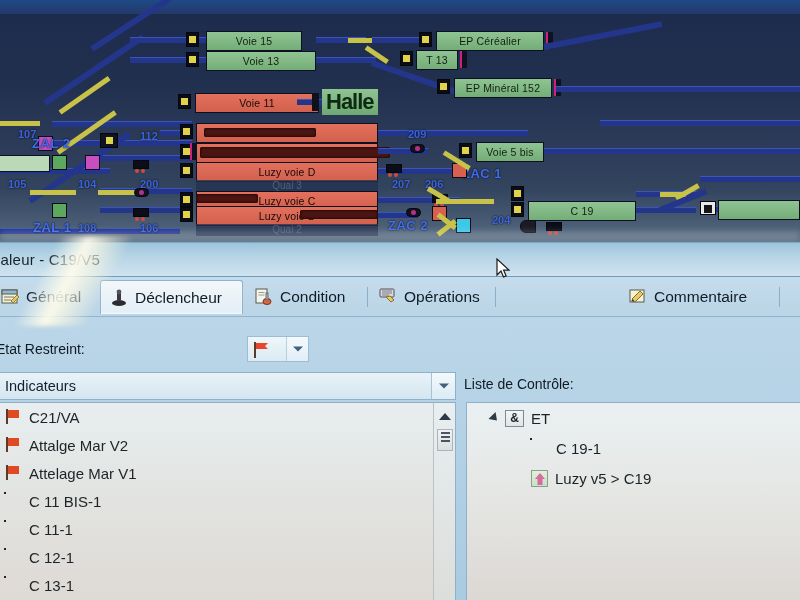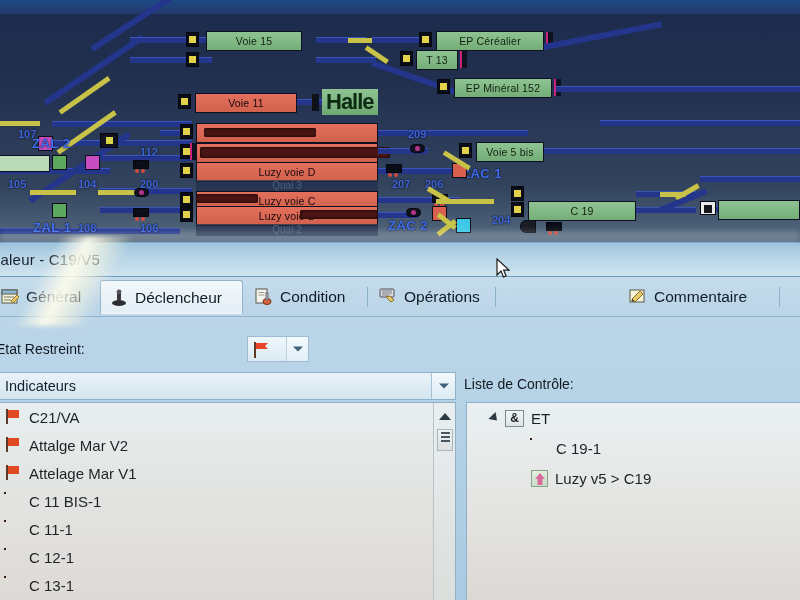--- a/index.html
+++ b/index.html
@@ -188,41 +188,44 @@
     <div class="blk" style="left:-2px;top:155px;width:52px;height:17px;background:#b9d9b7;border:1px solid #0c1020;"></div>
     <div class="sig" style="left:100px; top:133px; width:18px; height:15px; background:#121220;">
         <i style="background:#d8d84a;margin:3px auto;"></i>
       </div>
 
     <div class="zal" style="left:32px; top:136px;">ZAL 2</div>
     <div class="zal" style="left:33px; top:220px;">ZAL 1</div>
     <div class="num" style="left:18px; top:128px;">107</div>
     <div class="num" style="left:8px;  top:178px;">105</div>
     <div class="num" style="left:78px; top:178px;">104</div>
-    <div class="num" style="left:140px;top:146px;">112</div>
+    <div class="num" style="left:140px;top:130px;">112</div>
     <div class="num" style="left:140px;top:178px;">200</div>
     <div class="num" style="left:140px;top:222px;">106</div>
     <div class="num" style="left:78px; top:222px;">108</div>
 
     <div class="sigR" style="left:133px; top:160px;"><i></i><i></i></div>
     <div class="sigR" style="left:133px; top:208px;"><i></i><i></i></div>
     <div class="sigD" style="left:134px; top:188px;">
         <i></i>
       </div>
 
     <div class="trk" style="left:130px; top:37px; width:82px;"></div>
     <div class="trk" style="left:130px; top:57px; width:82px;"></div>
     <div class="sig" style="left:186px; top:32px;">
         <i></i>
       </div>
     <div class="sig" style="left:186px; top:52px;">
         <i></i>
       </div>
     <div class="blk blkG" style="left:206px; top:31px; width:96px;">
       <span class="cap">Voie 15</span>
+    </div>
+    <div class="blk blkG" style="left:206px; top:51px; width:110px;">
+      <span class="cap">Voie 13</span>
     </div>
     <div class="trk" style="left:316px; top:37px; width:50px;"></div>
     <div class="trk" style="left:316px; top:57px; width:60px;"></div>
     <div class="trkY" style="left:348px; top:38px; width:26px;"></div>
     <div class="diagY" style="left:366px; top:45px; width:26px; transform: rotate(34deg);"></div>
     <div class="diag" style="left:372px; top:60px; width:90px; transform: rotate(19deg);"></div>
     <div class="trk" style="left:372px; top:37px; width:52px;"></div>
 
     <div class="sig" style="left:419px; top:32px;">
         <i></i>
@@ -244,21 +247,21 @@
         <i></i>
       </div>
     <div class="blk blkG" style="left:454px; top:78px; width:98px;">
       <span class="cap">EP Minéral 152</span>
     </div>
     <div class="endcap" style="left:554px; top:79px;"></div>
 
     <div class="sig" style="left:178px; top:94px;">
         <i></i>
       </div>
-    <div class="blk blkR" style="left:195px; top:93px; width:102px;">
+    <div class="blk blkR" style="left:195px; top:93px; width:124px;">
       <span class="cap">Voie 11</span>
     </div>
     <div class="trk" style="left:297px; top:99px; width:40px;"></div>
     <div class="endcap" style="left:312px; top:94px; border-left:3px solid #111;"></div>
     <div class="halle" style="left:322px; top:89px;">Halle</div>
 
     <div class="trk" style="left:160px; top:130px; width:30px;"></div>
     <div class="sig" style="left:180px; top:124px;">
         <i></i>
       </div>

